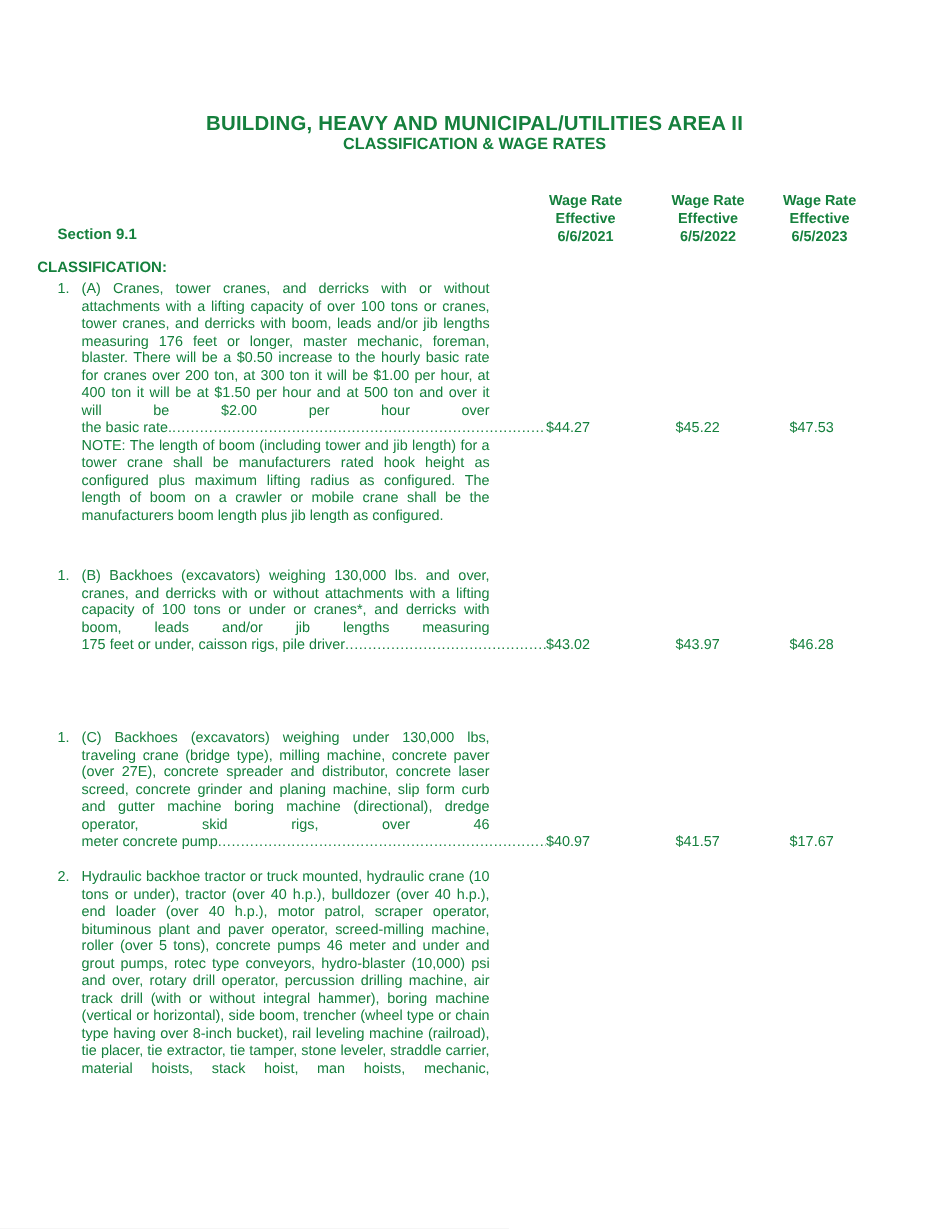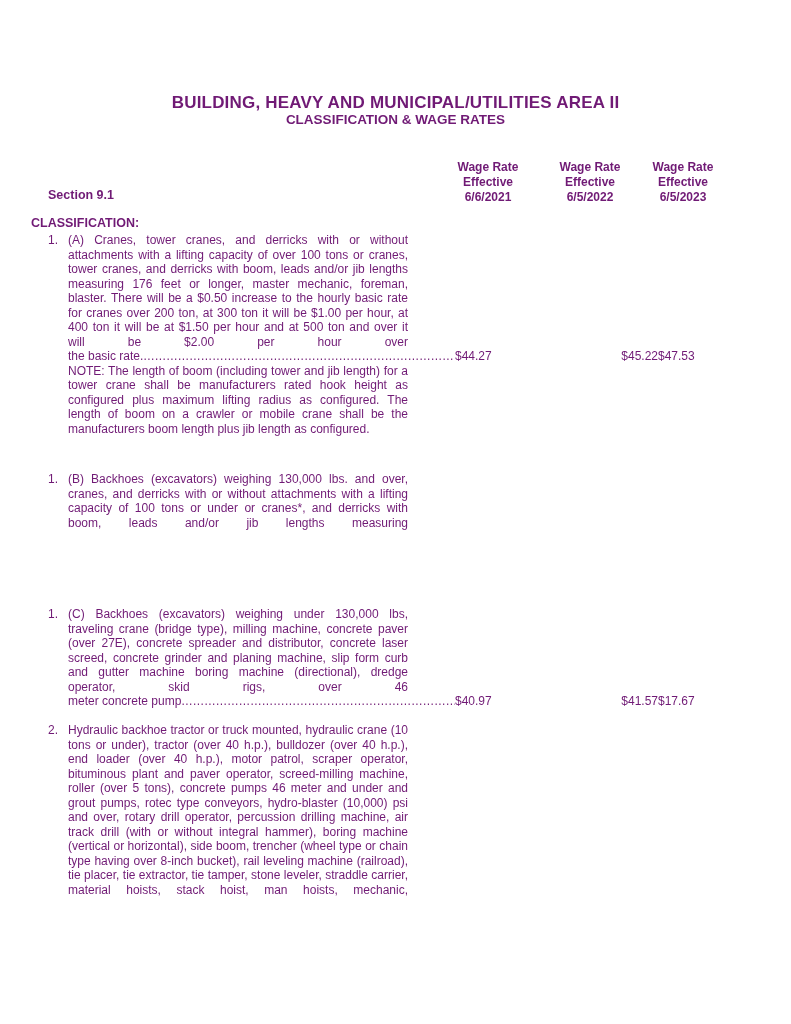--- a/index.html
+++ b/index.html
@@ -2,21 +2,21 @@
 <html><head>
 <meta charset="utf-8">
 <style>
   html, body { margin: 0; padding: 0; background: #e8e8e8; }
   .page {
     position: relative;
     width: 791px;
     height: 1024px;
     background: #ffffff;
     font-family: "Liberation Sans", "DejaVu Sans", sans-serif;
-    color: #701a75;
+    color: #15803d;
     overflow: hidden;
     margin: 0 auto;
   }
 
   
   .title-block {
     position: absolute;
     top: 92px; left: 0;
     width: 100%;
     text-align: center;
@@ -78,21 +78,21 @@
 
   .leader-row { display: flex; align-items: baseline; width: 100%; }
   .leader-text { white-space: nowrap; flex-shrink: 0; }
   .dots { flex: 1 1 auto; min-width: 0; overflow: hidden; white-space: nowrap; }
   .dots::after {
     content: "....................................................................................................................................................................";
     letter-spacing: 0.5px;
   }
   .rate   { flex-shrink: 0; text-align: left; }
   .rate-1 { width: 108px; }
-  .rate-2 { width: 95px; text-align: right; }
+  .rate-2 { width: 95px; }
   .rate-3 { width: 85px; }
 
   .note {
     width: 340px;
     margin: 0;
     text-align: justify;
   }
   .note-bold { font-weight: bold; }
 </style>
 </head>
@@ -138,20 +138,27 @@
         <span class="rate rate-3">$47.53</span>
       </div>
       <p class="note">NOTE: The length of boom (including tower and jib length) for a tower crane shall be manufacturers rated hook height as configured plus maximum lifting radius as configured. The length of boom on a crawler or mobile crane shall be the manufacturers boom length plus jib length as configured.</p>
     </div>
   </div>
 
   <div class="item item-2">
     <span class="num">1.</span>
     <div class="content">
       <p class="body-text">(B) Backhoes (excavators) weighing 130,000 lbs. and over, cranes, and derricks with or without attachments with a lifting capacity of 100 tons or under or cranes*, and derricks with boom, leads and/or jib lengths measuring</p>
+      <div class="leader-row">
+        <span class="leader-text">175 feet or under, caisson rigs, pile driver </span>
+        <span class="dots"></span>
+        <span class="rate rate-1">$43.02</span>
+        <span class="rate rate-2">$43.97</span>
+        <span class="rate rate-3">$46.28</span>
+      </div>
     </div>
   </div>
 
   <div class="item item-3">
     <span class="num">1.</span>
     <div class="content">
       <p class="body-text">(C) Backhoes (excavators) weighing under 130,000 lbs, traveling crane (bridge type), milling machine, concrete paver (over 27E), concrete spreader and distributor, concrete laser screed, concrete grinder and planing machine, slip form curb and gutter machine boring machine (directional), dredge operator, skid rigs, over 46</p>
       <div class="leader-row">
         <span class="leader-text">meter concrete pump</span>
         <span class="dots"></span>

